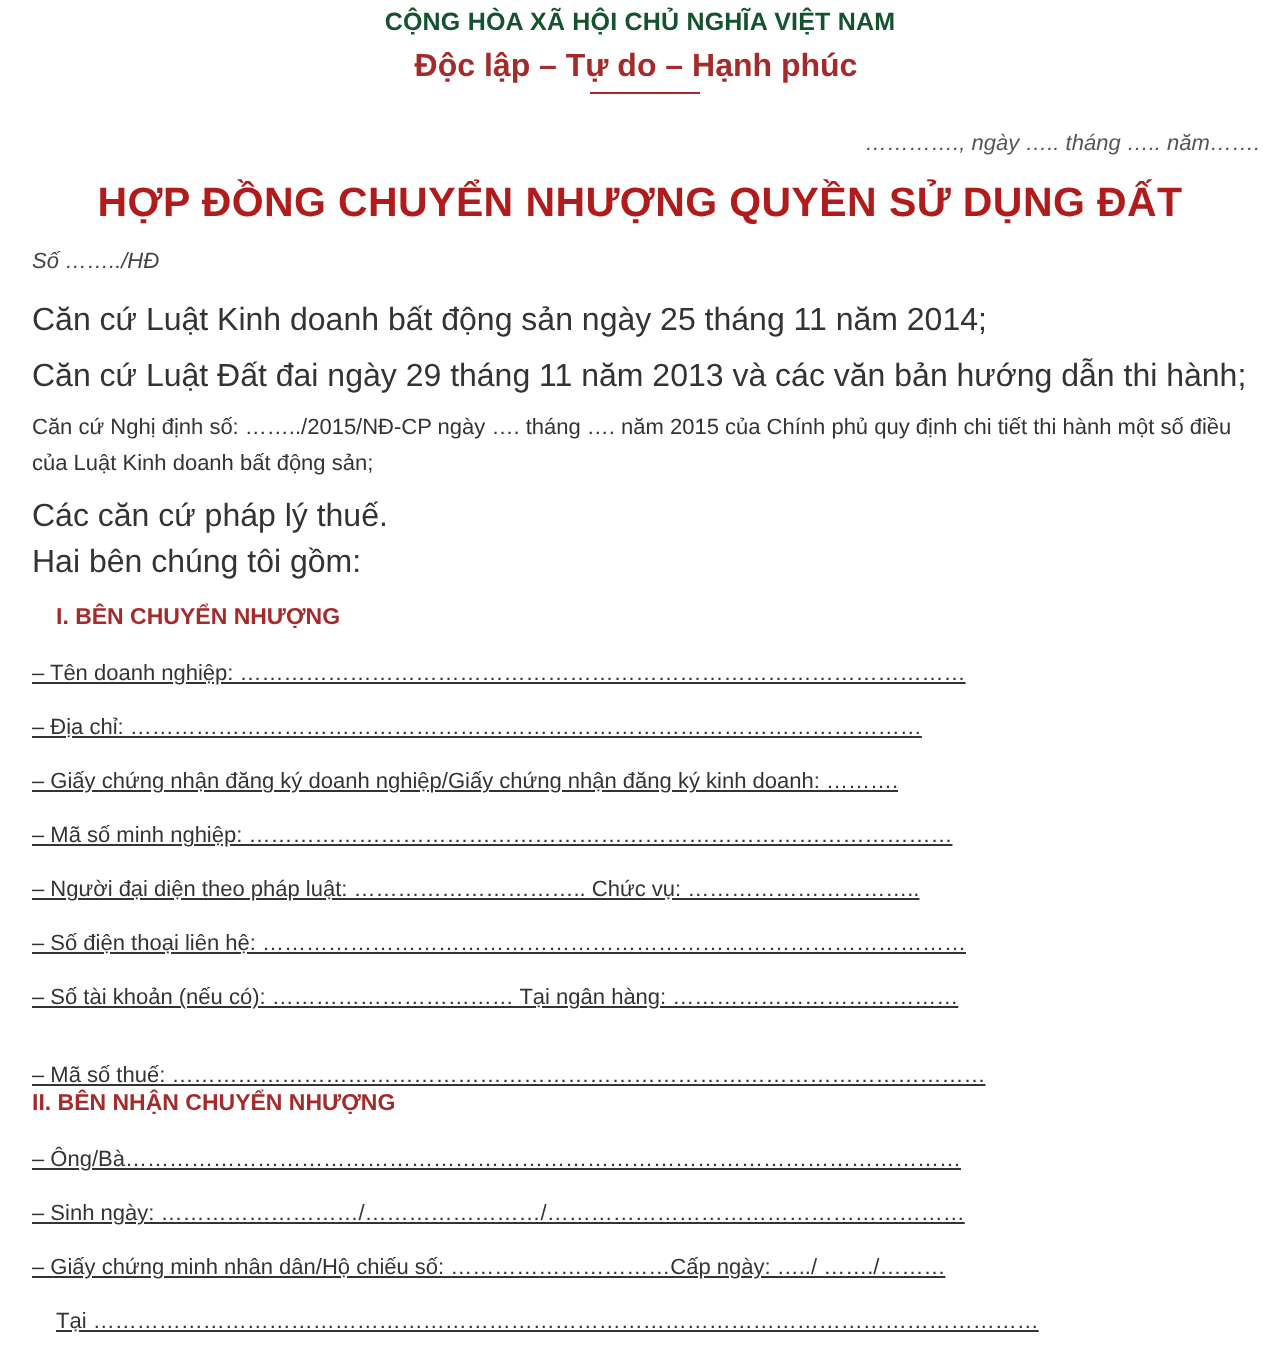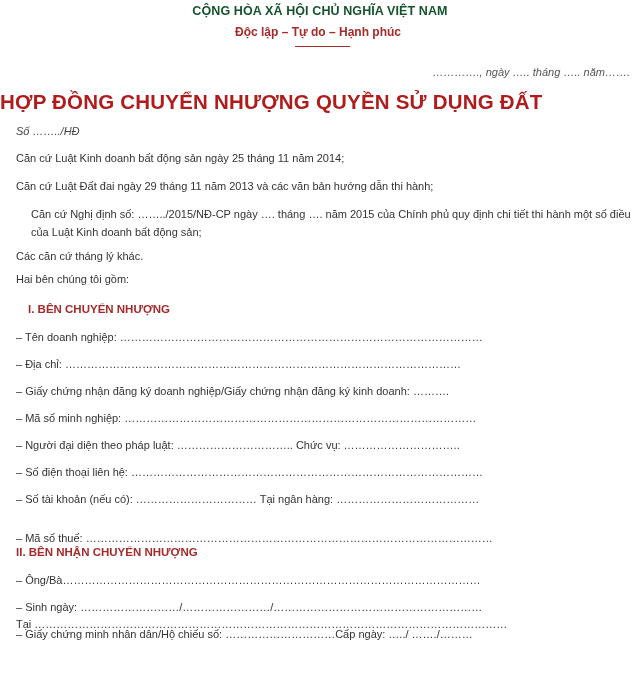--- a/index.html
+++ b/index.html
@@ -22,97 +22,97 @@
       color: #14532d;
       font-weight: bold;
       font-size: 12.5px;
       letter-spacing: 0.1px;
     }
     .nat-motto {
       left: 0; width: 636px; top: 25px;
       text-align: center;
       color: #a52a2a;
       font-weight: bold;
-      font-size: 12px;
+      font-size: 16px;
     }
     .nat-rule {
       left: 295px; top: 46px;
       width: 55px; height: 0;
       border-top: 1px solid #a52a2a;
     }
     .date-line {
       right: 10px; top: 66px;
       font-style: italic;
       font-size: 11px;
       color: #555555;
     }
     .doc-title {
-      left: 0; width: 519px; top: 90px;
+      left: 0; width: 640px; top: 90px;
       text-align: center;
       color: #b01c1c;
       font-weight: bold;
       font-size: 20.5px;
       letter-spacing: 0.2px;
     }
     .so {
       left: 16px; top: 125px;
       font-style: italic;
       font-size: 11px;
       color: #444444;
     }
     .para {
       left: 16px;
-      font-size: 11px;
+      font-size: 16px;
       color: #333333;
     }
     .para-wrap {
       left: 16px; top: 205px;
       width: 600px;
       white-space: normal;
       font-size: 11px;
       line-height: 18px;
       color: #333333;
-      margin-left: 15px;
     }
     .section {
       left: 16px;
       color: #a52a2a;
       font-weight: bold;
       font-size: 11.5px;
     }
     .field {
       left: 16px;
       font-size: 11px;
       color: #333333;
+      text-decoration: underline;
     }
   </style>
 </head>
 <body>
 
 <div class="abs nat-title">CỘNG HÒA XÃ HỘI CHỦ NGHĨA VIỆT NAM</div>
 <div class="abs nat-motto">Độc lập – Tự do – Hạnh phúc</div>
 <div class="abs nat-rule"></div>
 <div class="abs date-line">…………., ngày ….. tháng ….. năm…….</div>
 
 <div class="abs doc-title">HỢP ĐỒNG CHUYỂN NHƯỢNG QUYỀN SỬ DỤNG ĐẤT</div>
 <div class="abs so">Số ……../HĐ</div>
 
 <div class="abs para" style="top:152px;">Căn cứ Luật Kinh doanh bất động sản ngày 25 tháng 11 năm 2014;</div>
 <div class="abs para" style="top:180px;">Căn cứ Luật Đất đai ngày 29 tháng 11 năm 2013 và các văn bản hướng dẫn thi hành;</div>
 <div class="abs para-wrap">Căn cứ Nghị định số: ……../2015/NĐ-CP ngày …. tháng …. năm 2015 của Chính phủ quy định chi tiết thi hành một số điều của Luật Kinh doanh bất động sản;</div>
-<div class="abs para" style="top:250px;">Các căn cứ tháng lý khác.</div>
+<div class="abs para" style="top:250px;">Các căn cứ pháp lý thuế.</div>
 <div class="abs para" style="top:273px;">Hai bên chúng tôi gồm:</div>
 
 <div class="abs section" style="top:303px;margin-left:12px;">I. BÊN CHUYỂN NHƯỢNG</div>
 <div class="abs field" style="top:331px;">– Tên doanh nghiệp: ………………………………………………………………………………………</div>
 <div class="abs field" style="top:358px;">– Địa chỉ: ………………………………………………………………………………………………</div>
 <div class="abs field" style="top:385px;">– Giấy chứng nhận đăng ký doanh nghiệp/Giấy chứng nhận đăng ký kinh doanh: ……….</div>
 <div class="abs field" style="top:412px;">– Mã số minh nghiệp: ……………………………………………………………………………………</div>
 <div class="abs field" style="top:439px;">– Người đại diện theo pháp luật: ………………………….. Chức vụ: …………………………..</div>
 <div class="abs field" style="top:466px;">– Số điện thoại liên hệ: ……………………………………………………………………………………</div>
 <div class="abs field" style="top:493px;">– Số tài khoản (nếu có): …………………………… Tại ngân hàng: …………………………………</div>
 <div class="abs field" style="top:520px;margin-top:12px;">– Mã số thuế: …………………………………………………………………………………………………</div>
 
 <div class="abs section" style="top:546px;">II. BÊN NHẬN CHUYỂN NHƯỢNG</div>
 <div class="abs field" style="top:574px;">– Ông/Bà……………………………………………………………………………………………………</div>
 <div class="abs field" style="top:601px;">– Sinh ngày: ………………………/……………………/…………………………………………………</div>
 <div class="abs field" style="top:628px;">– Giấy chứng minh nhân dân/Hộ chiếu số: …………………………Cấp ngày: …../ ……./………</div>
-<div class="abs field" style="top:618px;">Tại …………………………………………………………………………………………………………………</div>
+<div class="abs field" style="top:655px;margin-left:12px;">Tại …………………………………………………………………………………………………………………</div>
 
 </body></html>

